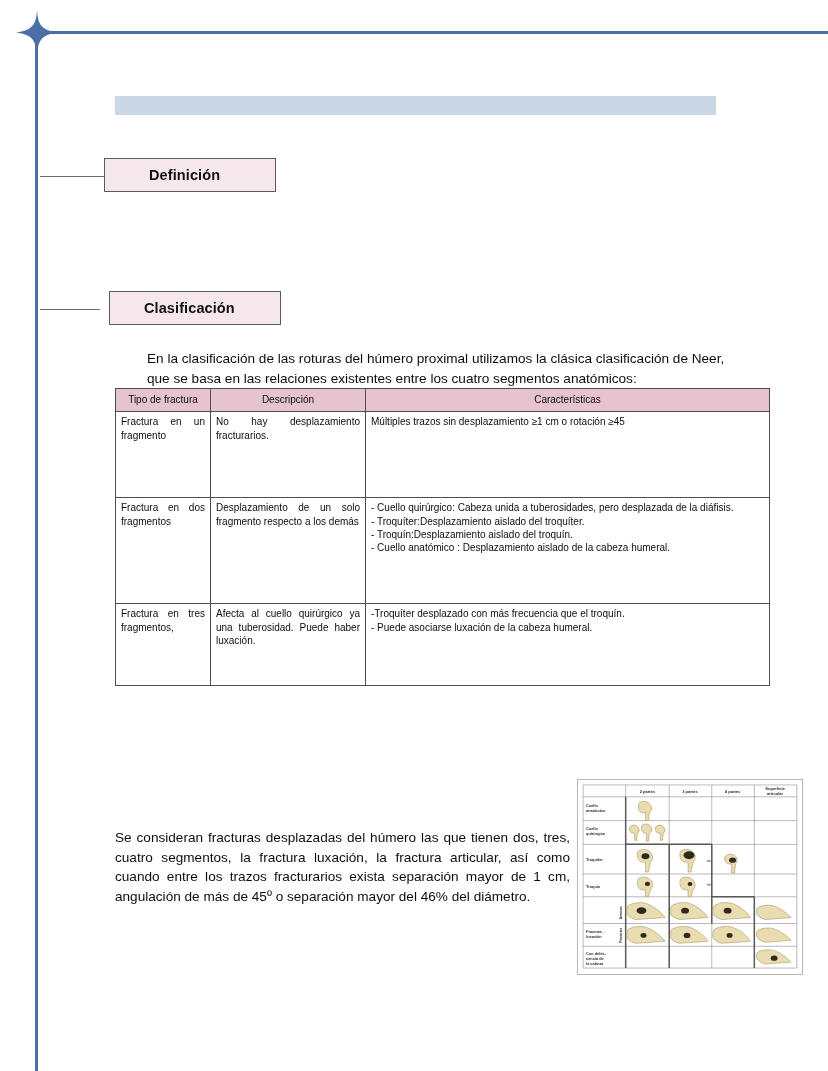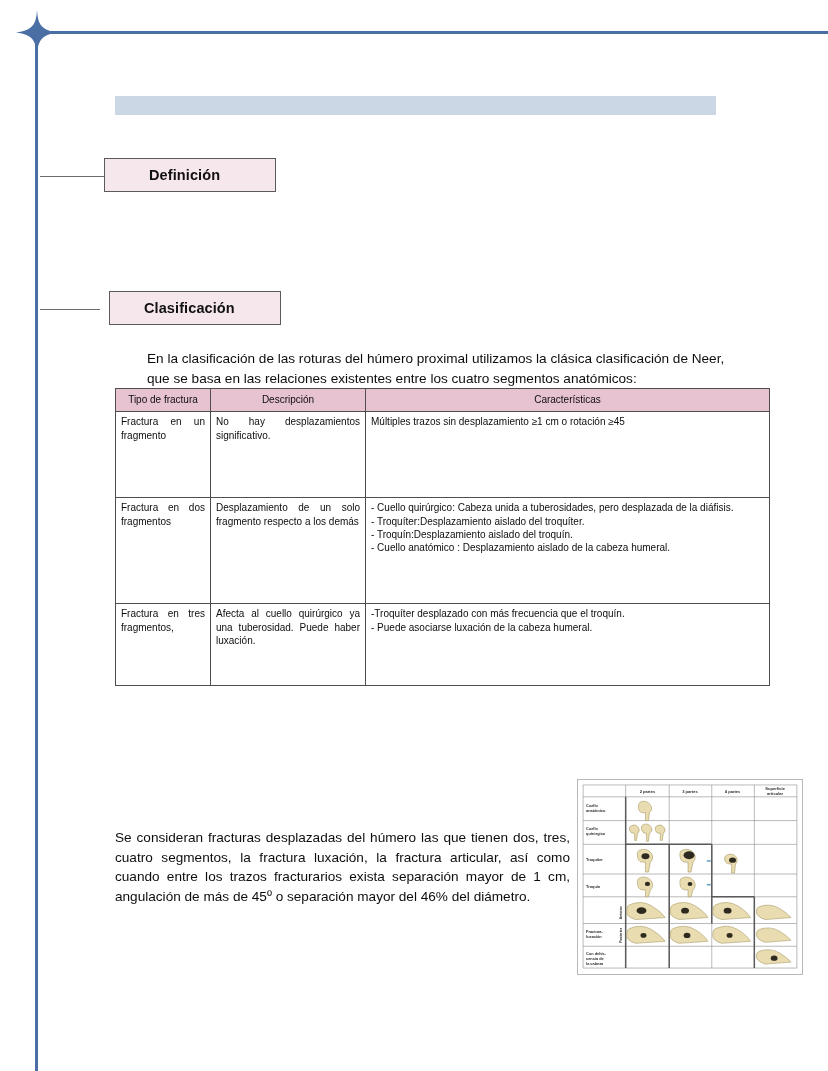--- a/index.html
+++ b/index.html
@@ -200,21 +200,21 @@
     <thead>
       <tr>
         <th>Tipo de fractura</th>
         <th>Descripción</th>
         <th>Características</th>
       </tr>
     </thead>
     <tbody>
       <tr class="r1">
         <td class="cell-just">Fractura en un fragmento</td>
-        <td class="cell-just">No hay desplazamientos significativo.</td>
+        <td class="cell-just">No hay desplazamiento fracturarios.</td>
         <td>Múltiples trazos sin desplazamiento ≥1 cm o rotación ≥45</td>
       </tr>
       <tr class="r2">
         <td class="cell-just">Fractura en dos fragmentos</td>
         <td class="cell-just-full">Desplazamiento de un solo fragmento respecto a los demás</td>
         <td>- Cuello quirúrgico: Cabeza unida a tuberosidades, pero desplazada de la diáfisis.<br>- Troquíter:Desplazamiento aislado del troquíter.<br>- Troquín:Desplazamiento aislado del troquín.<br>- Cuello anatómico : Desplazamiento aislado de la cabeza humeral.</td>
       </tr>
       <tr class="r3">
         <td class="cell-just">Fractura en tres fragmentos,</td>
         <td class="cell-just-full">Afecta al cuello quirúrgico ya una tuberosidad. Puede haber luxación.</td>

